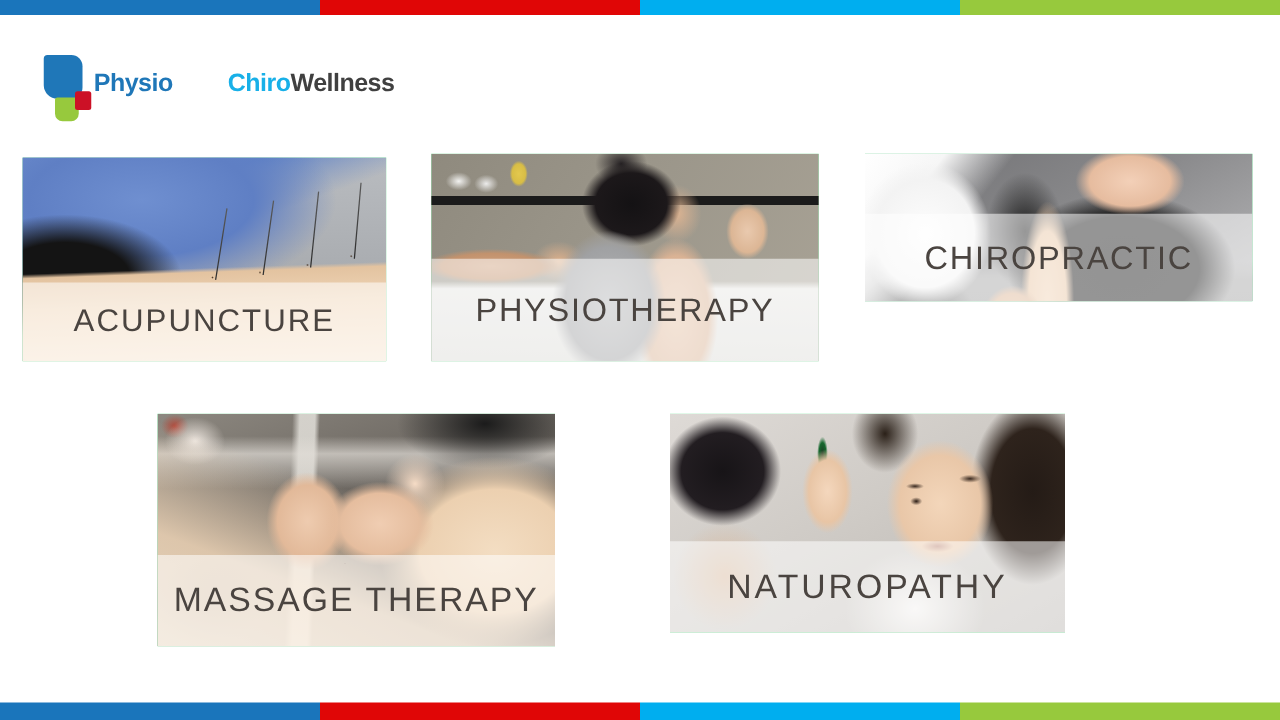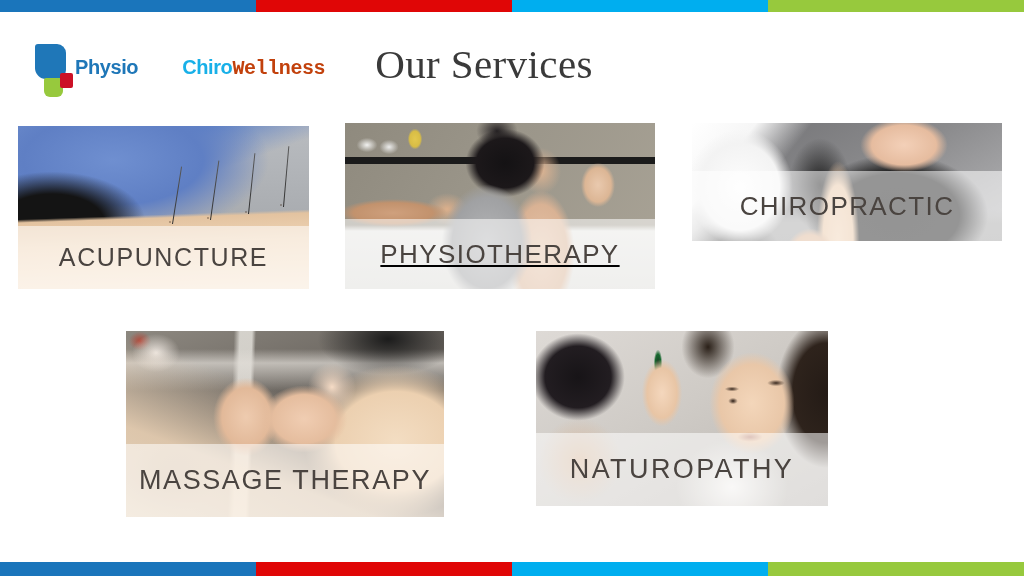--- a/index.html
+++ b/index.html
@@ -77,21 +77,21 @@
     top: 13px;
     font-family: "Liberation Sans", sans-serif;
     font-size: 20px;
     font-weight: bold;
     letter-spacing: -0.4px;
     white-space: nowrap;
     line-height: 1;
   }
   .lt-physio   { color: #1f77b8; }
   .lt-chiro    { color: #18b0e8; margin-left: 44px; }
-  .lt-wellness { color: #c2410c; font-family: Liberation Mono, monospace; }
+  .lt-wellness { color: #404040; }
 
   .page-title {
     position: absolute;
     left: 0; top: 28px;
     width: 1024px;
     text-align: center;
     font-family: "Liberation Serif", serif;
     font-size: 41px;
     color: #3a3a3a;
     letter-spacing: 0.4px;
@@ -128,24 +128,24 @@
     color: #4a4440;
     white-space: nowrap;
     line-height: 1;
   }
 
   
   #card-acupuncture  { left: 18px;  top: 126px; width: 291px; height: 163px; }
   #card-physiotherapy{ left: 345px; top: 123px; width: 310px; height: 166px; }
   #card-chiropractic { left: 692px; top: 123px; width: 310px; height: 118px; }
   #card-massage      { left: 126px; top: 331px; width: 318px; height: 186px; }
-  #card-naturopathy  { left: 536px; top: 331px; width: 292px; height: 175px; }
+  #card-naturopathy  { left: 536px; top: 331px; width: 316px; height: 175px; }
 
   #card-acupuncture  .label-band { height: 63px; }
-  #card-physiotherapy .label-band { height: 70px; text-decoration: underline; }
+  #card-physiotherapy .label-band { height: 82px; }
   #card-chiropractic .label-band { height: 70px; }
   #card-massage      .label-band { height: 73px; }
   #card-naturopathy  .label-band { height: 73px; }
 
   #card-acupuncture  .label-text { font-size: 25px; letter-spacing: 1.6px; }
   #card-physiotherapy .label-text { font-size: 26px; letter-spacing: 1.4px; }
   #card-chiropractic .label-text { font-size: 26px; letter-spacing: 1.4px; }
   #card-massage      .label-text { font-size: 27px; letter-spacing: 1.6px; }
   #card-naturopathy  .label-text { font-size: 27px; letter-spacing: 2.4px; }
 
@@ -309,23 +309,20 @@
 
   <div class="logo">
     <div class="logo-mark">
       <span class="lm-blue"></span>
       <span class="lm-green"></span>
       <span class="lm-red"></span>
     </div>
     <div class="logo-text"><span class="lt-physio">Physio</span><span class="lt-chiro">Chiro</span><span class="lt-wellness">Wellness</span></div>
   </div>
 
-  <div class="page-title">
-    <span class="page-title-inner">Our Services</span>
-  </div>
 </div>
 
 <div class="card" id="card-acupuncture">
   <div class="photo photo-acupuncture">
     <span class="needle" style="left:154px; top:40px;  height:58px; transform:rotate(9deg);"></span>
     <span class="needle" style="left:192px; top:34px;  height:60px; transform:rotate(8deg);"></span>
     <span class="needle" style="left:230px; top:27px;  height:61px; transform:rotate(6deg);"></span>
     <span class="needle" style="left:265px; top:20px;  height:61px; transform:rotate(5deg);"></span>
   </div>
   <div class="label-band">

